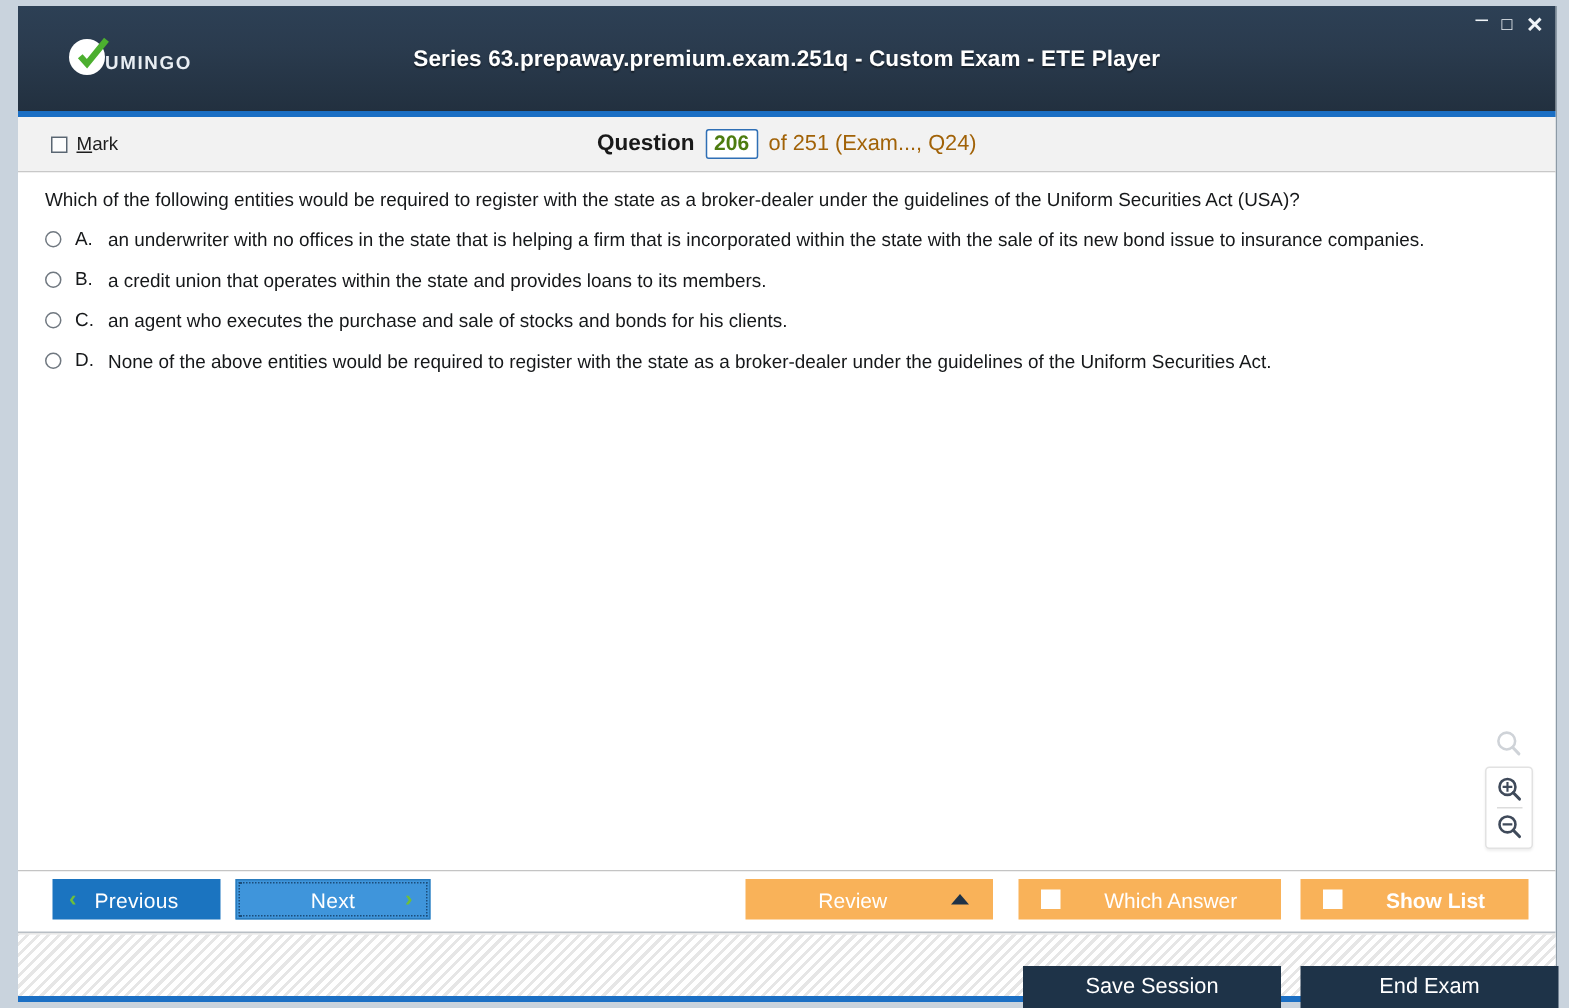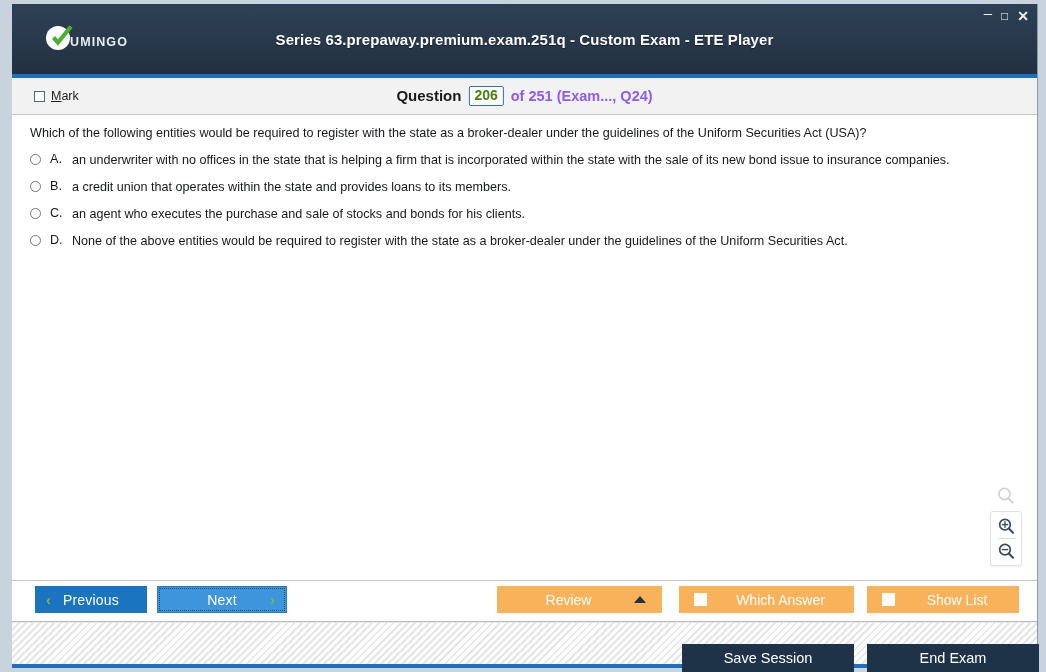--- a/index.html
+++ b/index.html
@@ -170,22 +170,21 @@
     font-weight: bold;
     color: #4d7c0f;
     border: 1px solid #2f6fb5;
     background: #ffffff;
     padding: 1px 5px 2px 5px;
     border-radius: 2px;
     line-height: 1.1;
   }
   .q-of {
     font-size: 14.5px;
-    color: #8b5cf6;
-    font-weight: bold;
+    color: #a16207;
   }
 
   
   .content {
     flex: 1 1 auto;
     position: relative;
     background: #ffffff;
     border-bottom: 1px solid #c4c4c4;
     overflow: hidden;
   }
@@ -335,21 +334,21 @@
   }
   .tri-up {
     position: absolute;
     right: 16px;
     width: 0; height: 0;
     border-left: 6px solid transparent;
     border-right: 6px solid transparent;
     border-bottom: 7px solid #1f3247;
   }
   .btn-answer { left: 667px; width: 175px; }
-  .btn-list { left: 855px; width: 152px; }
+  .btn-list { left: 855px; width: 152px; font-weight: bold; }
   .chk-square {
     position: absolute;
     left: 15px;
     width: 13px;
     height: 13px;
     background: #ffffff;
   }
   .btn-orange .ob-label {
     position: absolute;
     left: 34px; right: 6px;

